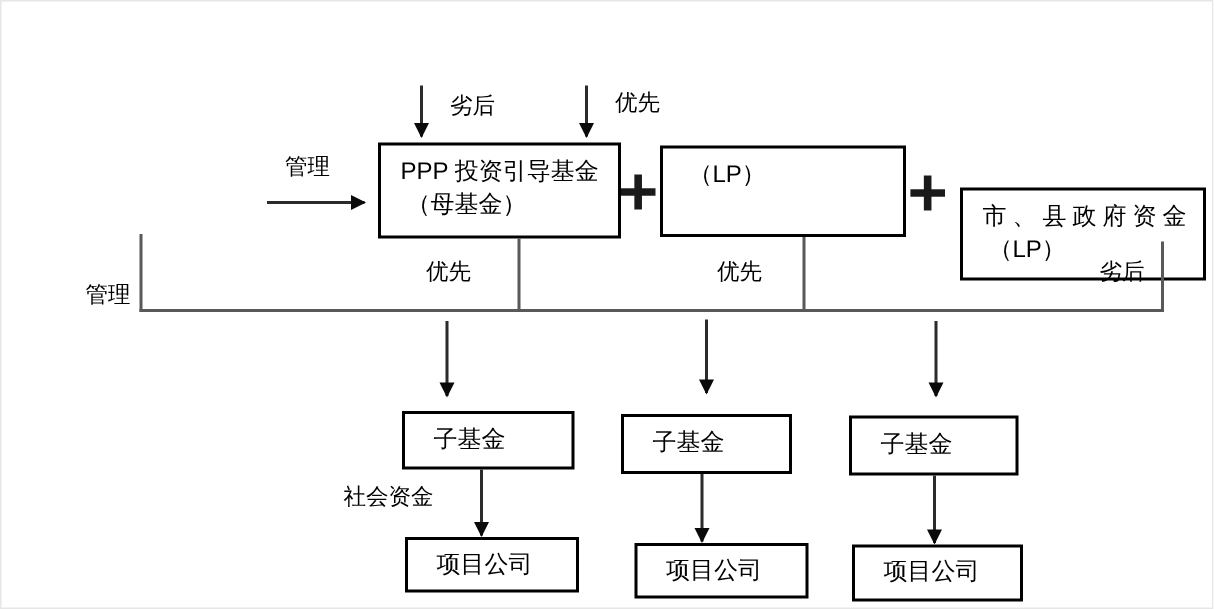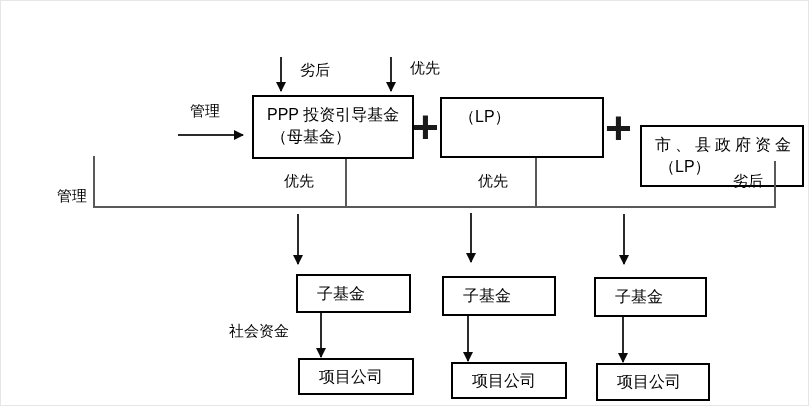--- a/index.html
+++ b/index.html
@@ -60,21 +60,21 @@
   #box-ppp{left:251px;top:94px;width:162px;height:64px;}
   #box-fin-mid{left:439px;top:96px;width:164px;height:61px;}
   #box-city{left:639px;top:98px;width:164px;height:62px;margin-top:26px;}
   #box-city .l1{letter-spacing:4px;}
   #box-sub1{left:267px;top:273px;width:115px;height:39px;}
   #box-sub2{left:413px;top:275px;width:114px;height:40px;}
   #box-sub3{left:565px;top:276px;width:113px;height:40px;}
   #box-proj1{left:269px;top:357px;width:116px;height:37px;}
   #box-proj2{left:422px;top:361px;width:116px;height:37px;}
   #box-proj3{left:567px;top:362px;width:114px;height:38px;}
-  .subbox{padding-left:19px !important;margin-left:28px;}
+  .subbox{padding-left:19px !important;}
 
   
   #lbl-manage-top{left:189px;top:101px;}
   #lbl-liehou-top{left:299px;top:60px;}
   #lbl-youxian-top{left:409px;top:58px;}
   #lbl-youxian-ppp{left:283px;top:171px;}
   #lbl-youxian-mid{left:477px;top:171px;}
   #lbl-liehou-right{left:732px;top:171px;}
   #lbl-manage-bottom{left:56px;top:186px;}
   #lbl-equity{left:228px;top:321px;}

